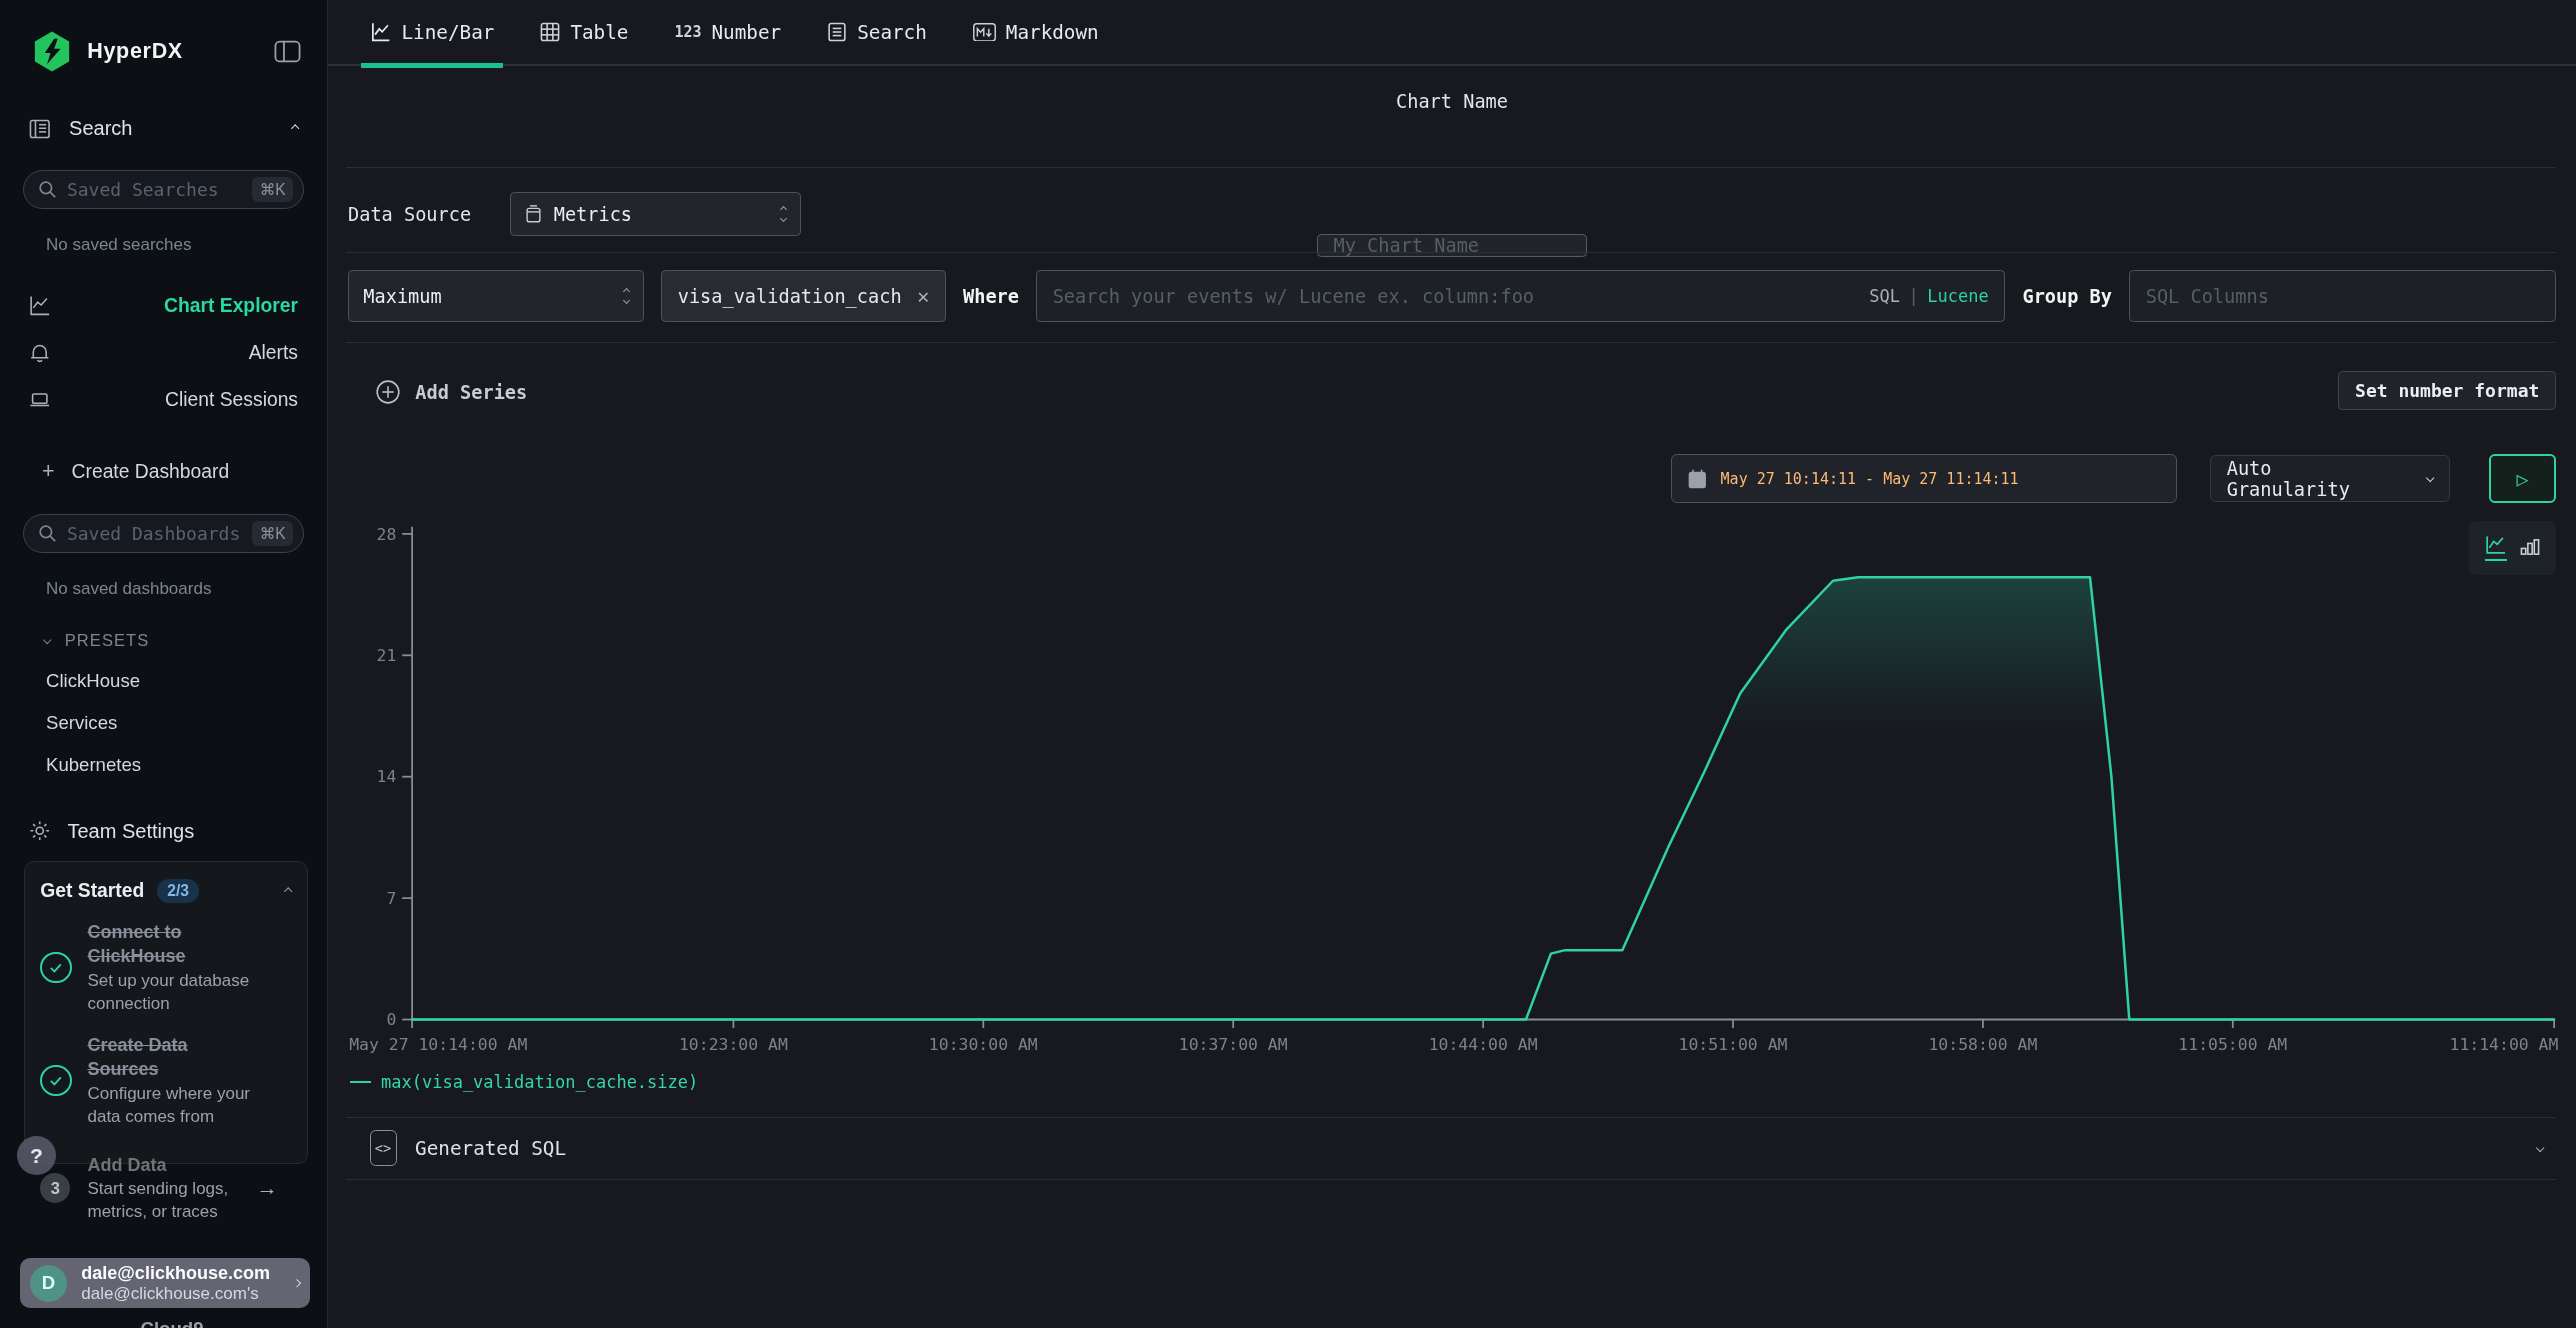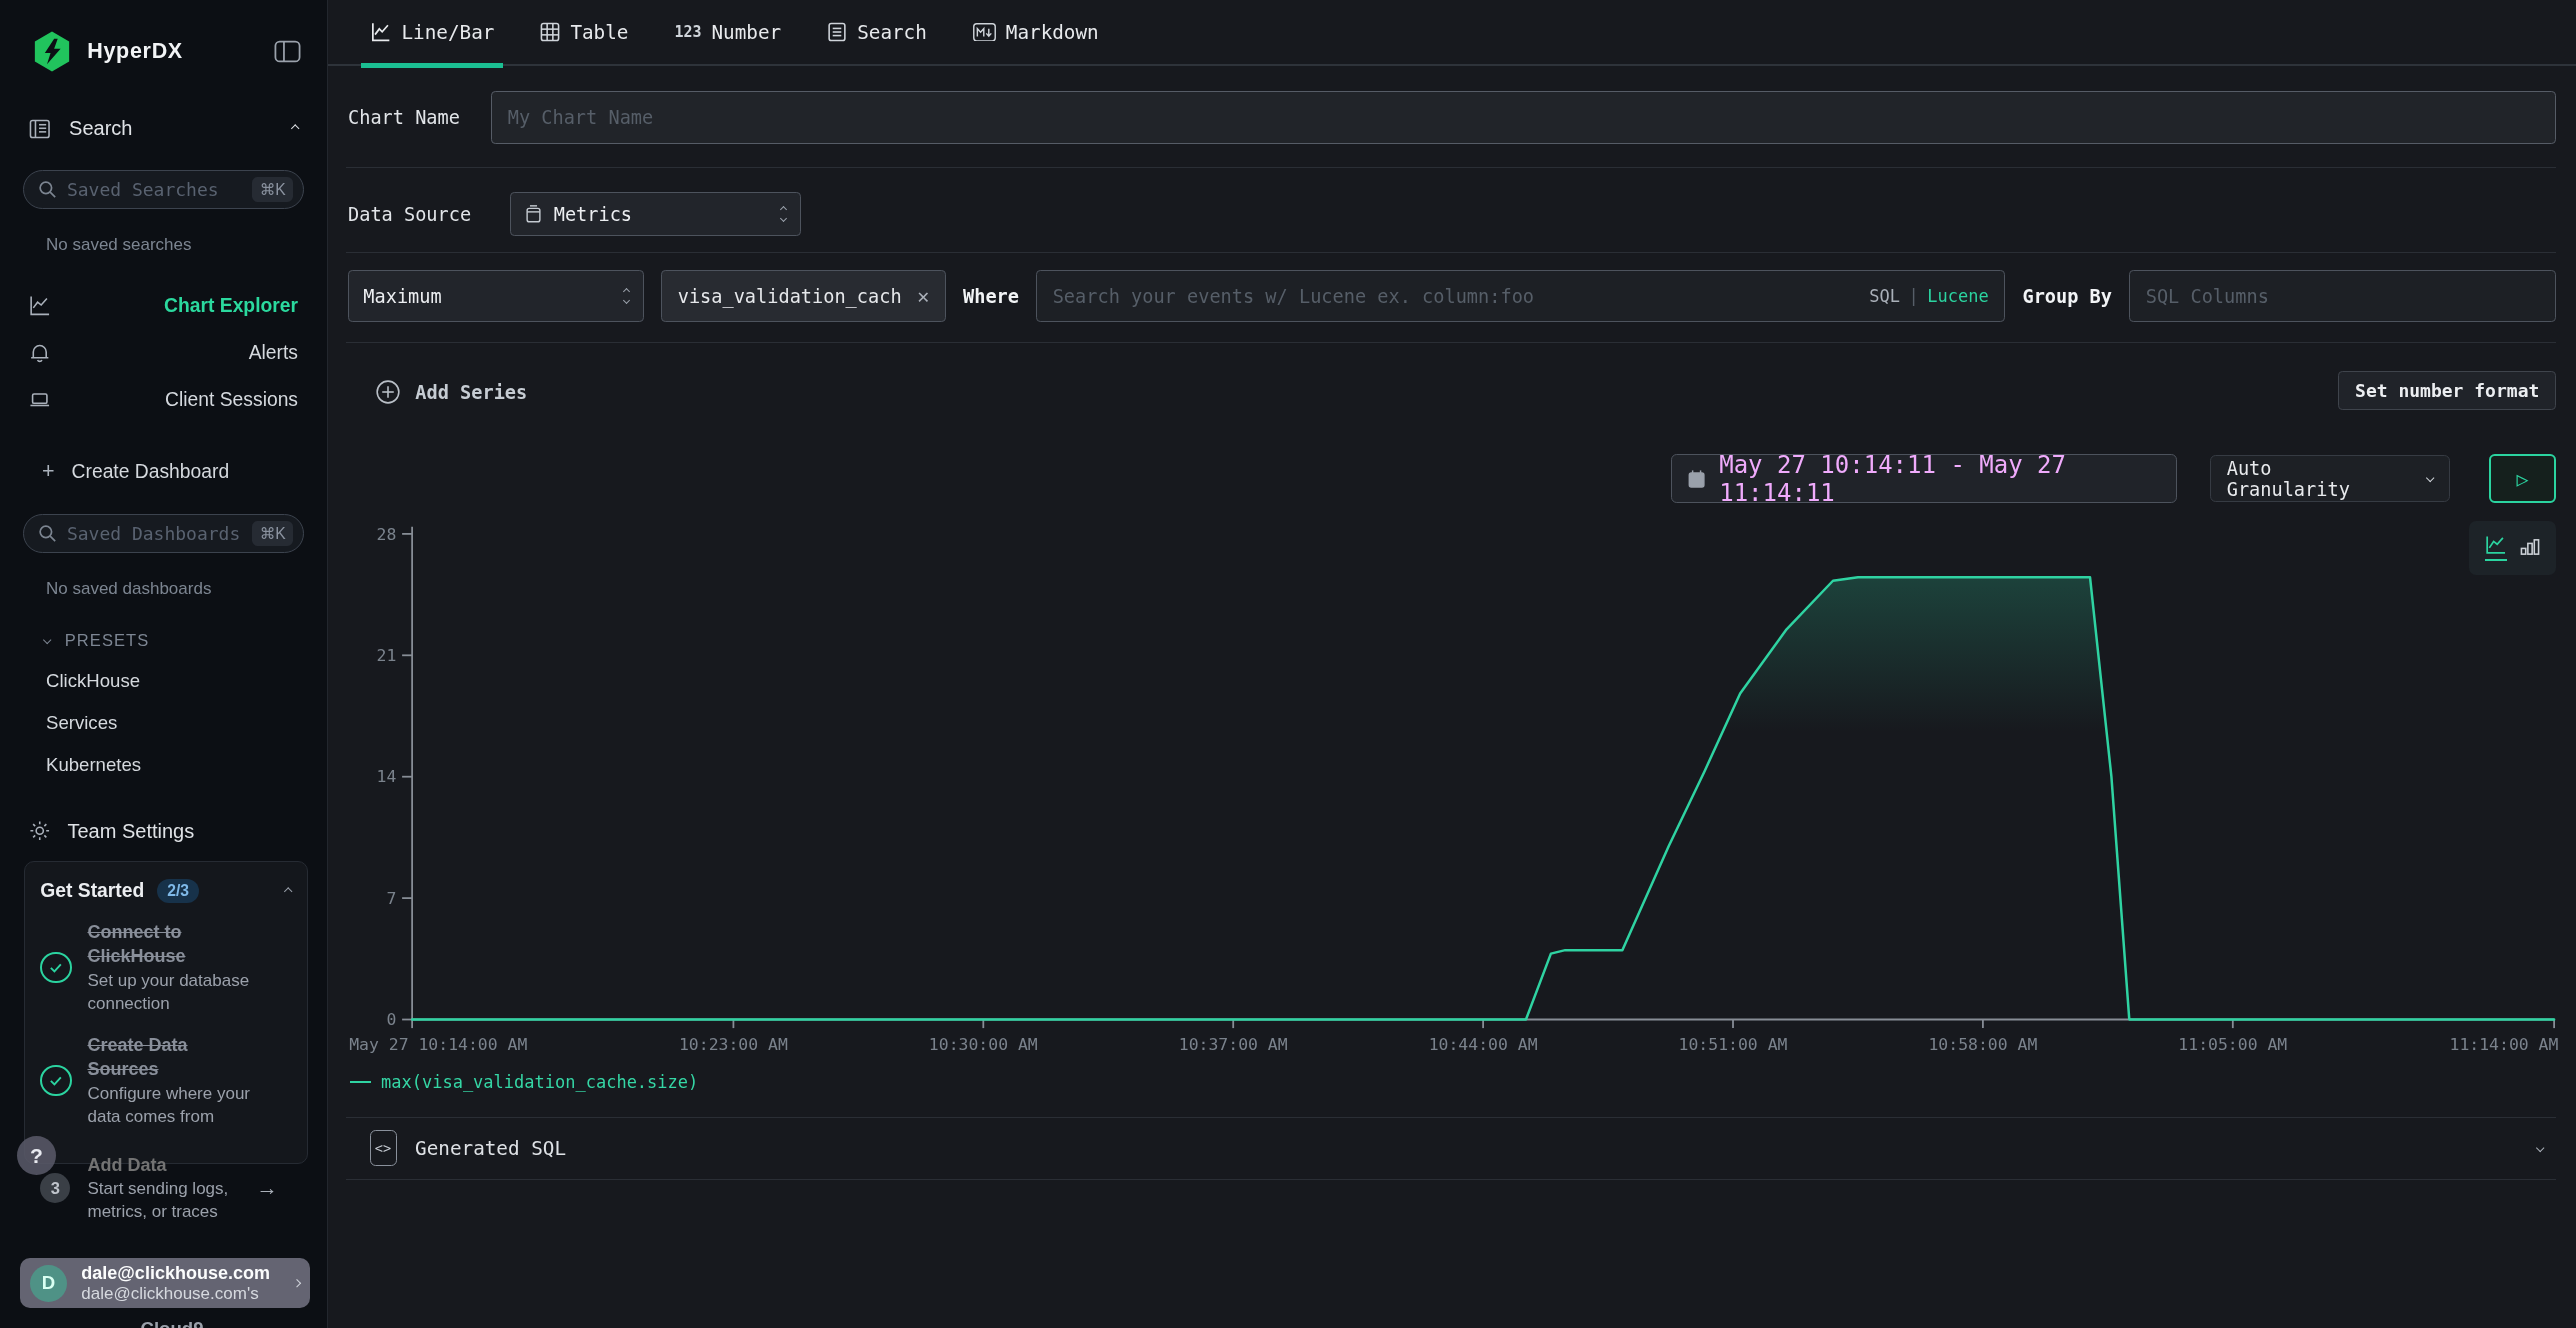--- a/index.html
+++ b/index.html
@@ -120,21 +120,21 @@
   .lang-sql { color:#aab0b9; } .lang-sep { color:#565e68; } .lang-lucene { color:#2bd4a0; }
   .add-series { position:absolute; left:47px; top:379px; display:flex; align-items:center;
     gap:14.3px; color:#c6ccd3; font-size:18.6px; font-weight:bold; }
   .btn-ghost { position:absolute; right:20px; top:371px; height:39px;
     border:1.4px solid #3f444c; background:#202329; border-radius:4.3px; color:#eceef1;
     font-weight:bold; font-size:18px; display:flex; align-items:center; padding:0 15.7px; }
 
   .daterow { position:absolute; right:20px; top:454px; display:flex; align-items:center; }
   .date-inp { width:506px; height:49px; background:#202329; border:1.4px solid #4d535d;
     border-radius:5.7px; display:flex; align-items:center; gap:14.3px; padding:0 15.7px;
-    color:#f0abfc; font-size:24px; }
+    color:#fdba74; font-size:15px; }
   .gran { width:240px; height:47px; margin-left:33px; background:#1d2025;
     border:1.4px solid #363b43; border-radius:5.7px; display:flex; align-items:center;
     gap:23px; padding:0 15.7px; color:#e8eaed; font-size:18.6px; }
   .gran .chev { margin-left:auto; color:#cfd4da; }
   .play-btn { width:67px; height:49px; margin-left:39px; border:2.1px solid #2bd4a0;
     border-radius:5.7px; background:#15201d; color:#2bd4a0; font-size:20px;
     display:flex; align-items:center; justify-content:center; }
   .charttype { position:absolute; right:20px; top:521px; width:87px; height:54px;
     background:#1d2328; border-radius:7.2px; display:flex; align-items:center;
     justify-content:center; gap:13px; }
@@ -351,21 +351,21 @@
         <svg width="23" height="18.6" viewBox="0 0 32 26" fill="none" stroke="#cfd4da" stroke-width="2">
             <rect x="1" y="1" width="30" height="24" rx="4"></rect>
             <path d="M6 19 V8 l4.5 5 L15 8 v11"></path>
             <path d="M22 8 v10 M18.5 14.5 L22 18.5 L25.5 14.5"></path>
           </svg>
       </span>
       <span>Markdown</span>
     </div>
   </div>
 
-  <div class="frow" style="top:91px; height:53px;">
+  <div class="frow" style="top:91px; height:53px;flex-direction:column;">
     <div class="flabel mono" style="flex:0 0 143px;">Chart Name</div>
     <div class="inp" style="flex:1; height:53px; background:#212429; border-color:#565c66;">
       <input class="mono" placeholder="My Chart Name" style="">
     </div>
   </div>
   <div class="hdivider" style="top:167px;"></div>
 
   <div class="frow" style="top:192px; height:44px;">
     <div class="flabel mono" style="flex:0 0 162px;">Data Source</div>
     <div class="select mono" style="width:291px; height:44px;">

